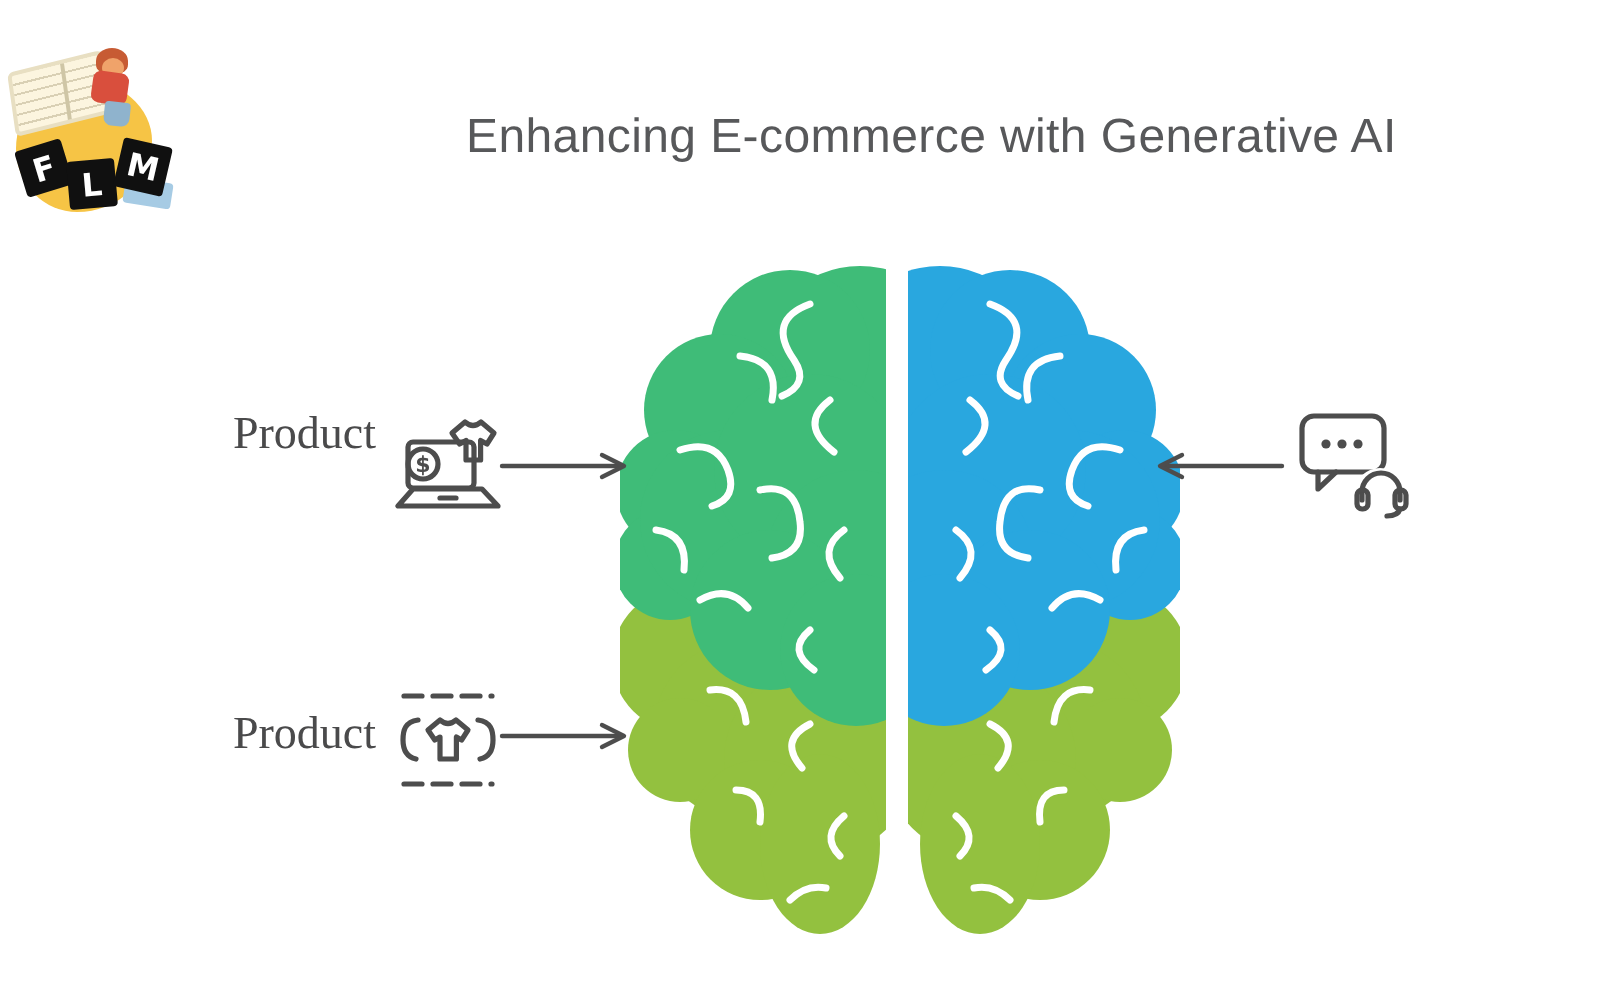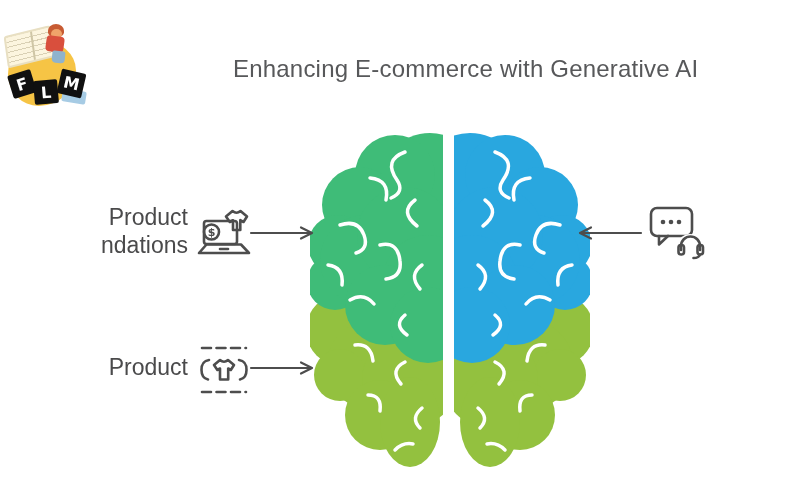--- a/index.html
+++ b/index.html
@@ -5,21 +5,21 @@
   html,body{margin:0;padding:0;background:#fff;}
   .stage{position:relative;width:800px;height:500px;background:#ffffff;overflow:hidden;
          font-family:"Liberation Sans",sans-serif;}
 
   
   .title{position:absolute;left:233px;top:55px;margin:0;font-size:24px;font-weight:400;
          color:#57585a;letter-spacing:0.2px;white-space:nowrap;}
 
   
   .label{position:absolute;left:0;width:188px;text-align:right;color:#4a4a4b;
-         font-size:23px;line-height:28px;}
+         font-size:23px;line-height:28px;font-family:Liberation Serif, serif;}
   .label1{top:203px;}
   .label2{top:353px;}
 
   
   .abs{position:absolute;}
   .stroke{fill:none;stroke:#4d4d4d;stroke-width:2.6;stroke-linecap:round;stroke-linejoin:round;}
   .dash{stroke-dasharray:9 5.5;}
   .arrow line,.arrow polyline{stroke:#4d4d4d;stroke-width:2.2;fill:none;
          stroke-linecap:round;stroke-linejoin:round;}
   .dollar{font-family:"DejaVu Sans",sans-serif;font-size:11px;font-weight:bold;fill:#4d4d4d;}
@@ -164,21 +164,20 @@
         <path d="M185,232 q16,8 4,22"></path>
         <path d="M222,265 q-14,0 -12,16"></path>
         <path d="M168,278 q12,10 2,20"></path>
         <path d="M195,320 q-8,-8 -18,-6"></path>
       </g>
     </g>
   </svg>
 
   <div class="label label1">
     <div>Product</div>
-    <div>ndations</div>
   </div>
 
   <svg class="abs" style="left:195px;top:206px" width="58" height="58" viewBox="0 0 58 58">
     <rect class="stroke" x="9" y="15" width="33" height="23" rx="2.5"></rect>
     <path class="stroke" d="M4,47 H54 L46,38.5 H11.5 Z"></path>
     <path class="stroke" d="M25,43 h8"></path>
     <path class="stroke" fill="#fff" d="M31,10.5 l6.5,-5.5 q4,3.5 8,0 l6.5,5.5 -3.5,5.5 -3.2,-1.8 V24 H38 V14.2 l-3.2,1.8 z"></path>
     <circle class="stroke" cx="16.5" cy="26" r="7.5"></circle>
     <text class="dollar" x="16.5" y="30" text-anchor="middle">$</text>
   </svg>

